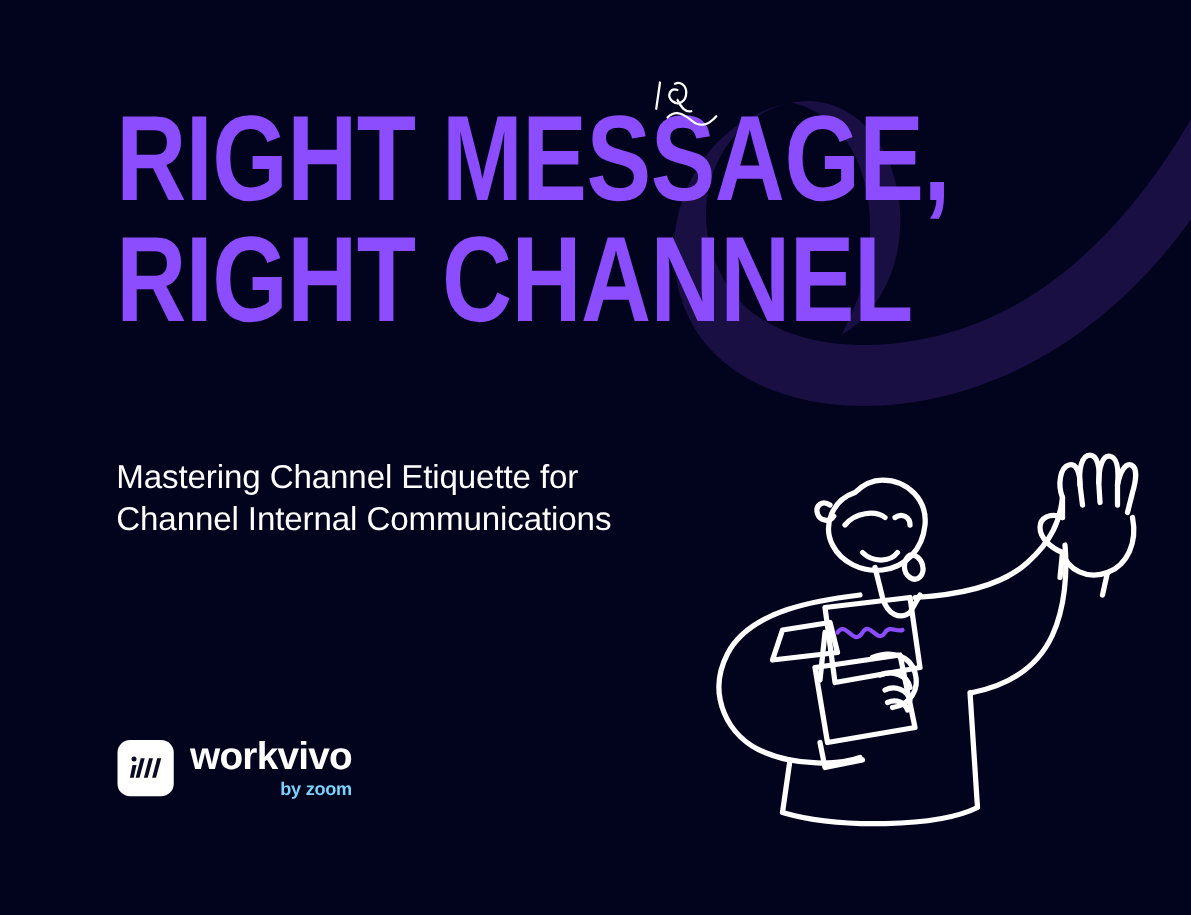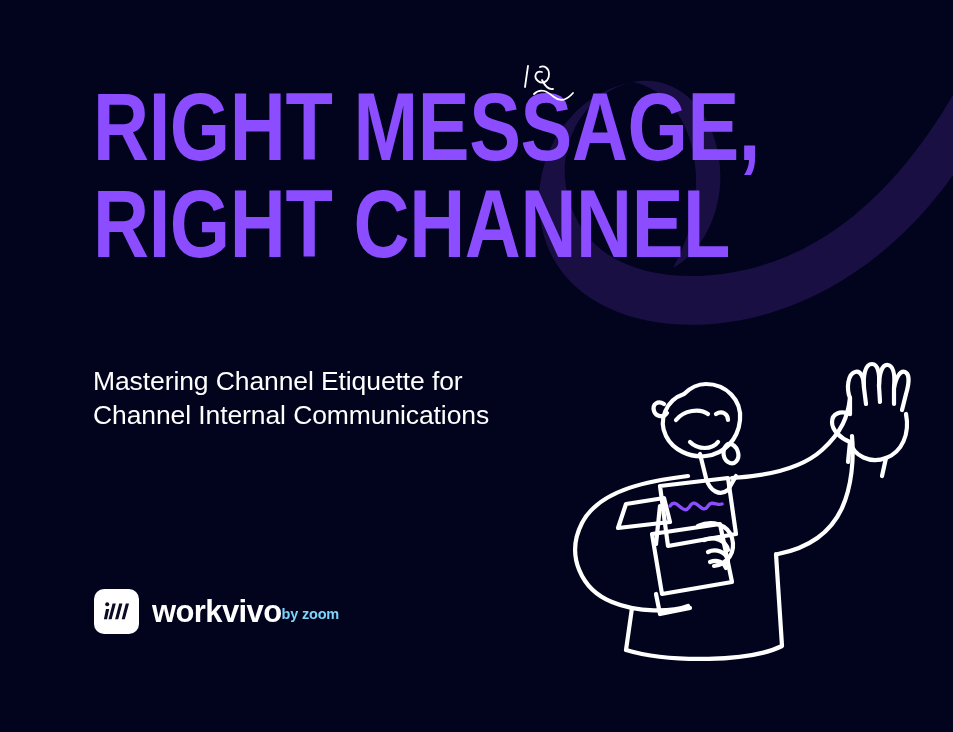--- a/index.html
+++ b/index.html
@@ -87,22 +87,22 @@
     width:45px; height:45px;
     background:#FFFFFF;
     border-radius:10px;
     display:flex;
     align-items:center;
     justify-content:center;
     flex:0 0 auto;
   }
   .logo-words {
     display:flex;
-    flex-direction:row;
-    align-items:center;
+    flex-direction:column;
+    align-items:flex-end;
     line-height:1;
   }
   .logo-wordmark {
     color:#FFFFFF;
     font-size:31px;
     font-weight:bold;
     letter-spacing:-0.6px;
   }
   .logo-byline {
     color:#7dd3fc;

